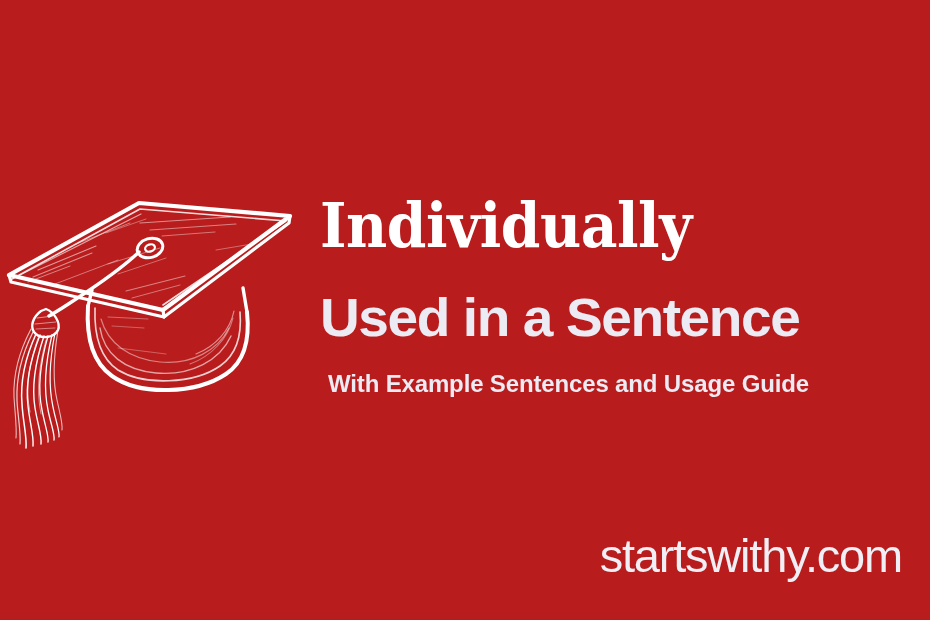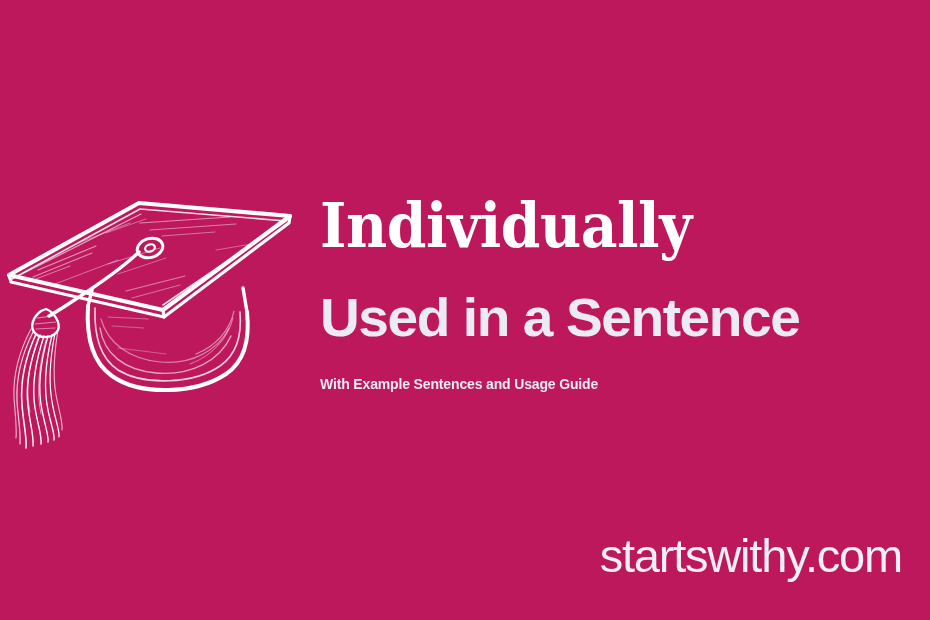--- a/index.html
+++ b/index.html
@@ -9,21 +9,21 @@
   body {
     width: 930px;
     height: 620px;
     overflow: hidden;
     font-family: "Liberation Sans", sans-serif;
   }
   #poster {
     position: relative;
     width: 930px;
     height: 620px;
-    background: #be185d;
+    background: #b91c1c;
     overflow: hidden;
   }
 
   
   #cap-illustration {
     position: absolute;
     left: 0px;
     top: 178px;
     width: 300px;
     height: 275px;
@@ -67,25 +67,25 @@
     margin: 0;
     margin-top: 26px;
     white-space: nowrap;
     transform: scaleX(1.02);
     transform-origin: left center;
   }
 
   #tagline {
     font-family: "Liberation Sans", sans-serif;
     font-weight: 700;
-    font-size: 14px;
+    font-size: 24px;
     line-height: 24px;
     letter-spacing: -0.15px;
     color: #eceaf3;
-    margin: 0;
+    margin: 8px;
     margin-top: 24px;
     white-space: nowrap;
   }
 
   
   #brand {
     position: absolute;
     right: 28px;
     bottom: 38px;
     font-family: "Liberation Sans", sans-serif;

